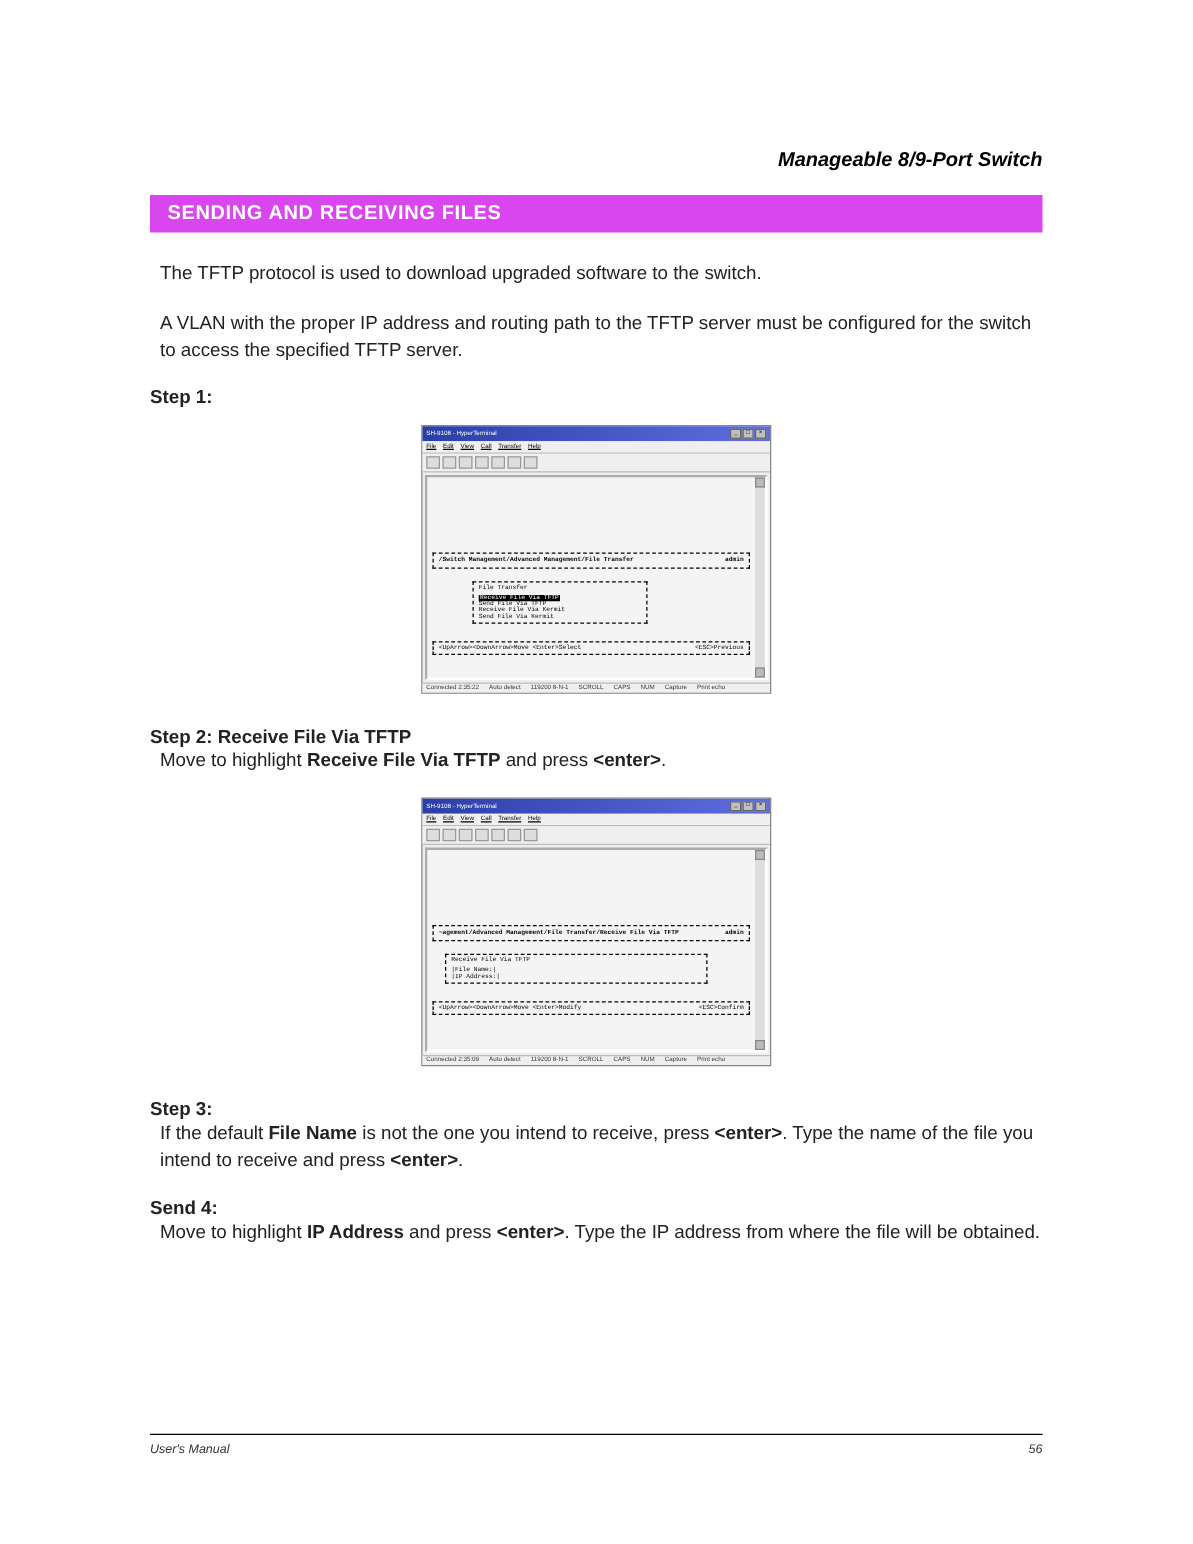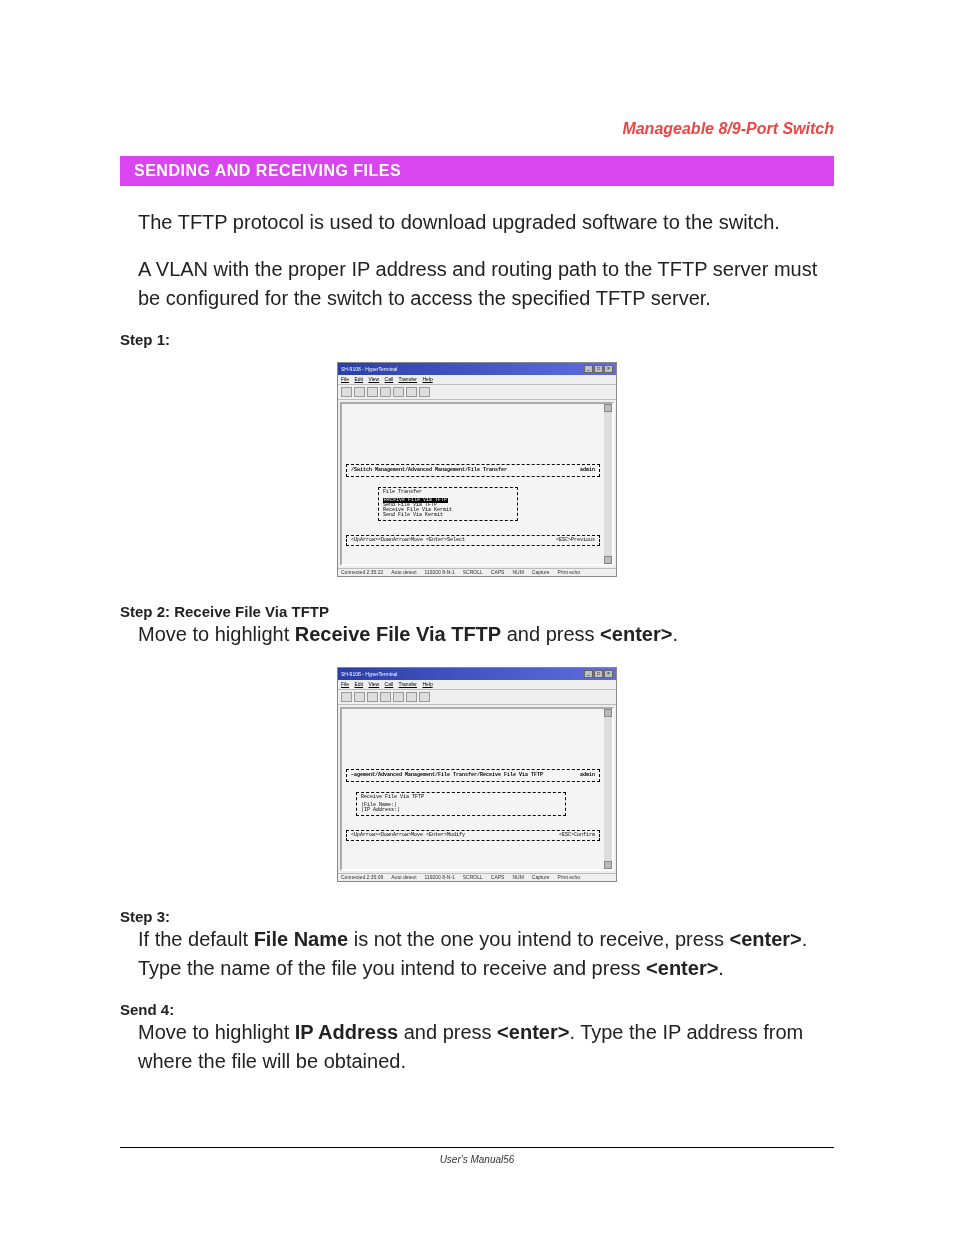--- a/index.html
+++ b/index.html
@@ -15,35 +15,35 @@
     box-sizing: border-box;
     padding: 120px 120px 60px 120px;
     position: relative;
   }
   .header-line {
     font-style: italic;
     font-weight: 600;
     font-size: 16px;
     text-align: right;
     margin-bottom: 18px;
-    color: #ef4444;
+    color: #000000;
   }
   .section-band {
     background: #d946ef;
     color: #fff;
     font-weight: 700;
     font-size: 16px;
     letter-spacing: .5px;
     padding: 6px 14px;
     margin-bottom: 22px;
   }
   .body-text {
-    font-size: 20px;
+    font-size: 15px;
     line-height: 1.45;
-    margin: 0 0 18px 18px;
+    margin: 0 0 18px 8px;
   }
   .step-heading {
     font-weight: 700;
     font-size: 15px;
     margin: 0;
   }
   .b { font-weight: 700; }
   .mono-key { font-weight: 700; }
   .figure {
     margin: 14px auto 26px auto;
@@ -53,21 +53,21 @@
     position: absolute;
     left: 120px;
     right: 120px;
     bottom: 70px;
     border-top: 1px solid #000;
     padding-top: 6px;
     font-size: 10px;
     font-style: italic;
     color: #333;
     display: flex;
-    justify-content: center;
+    justify-content: space-between;
   }
 
   
   .ht-window {
     border: 1px solid #888;
     background: #eee;
     font-size: 5px;
     line-height: 1;
     color: #000;
   }

